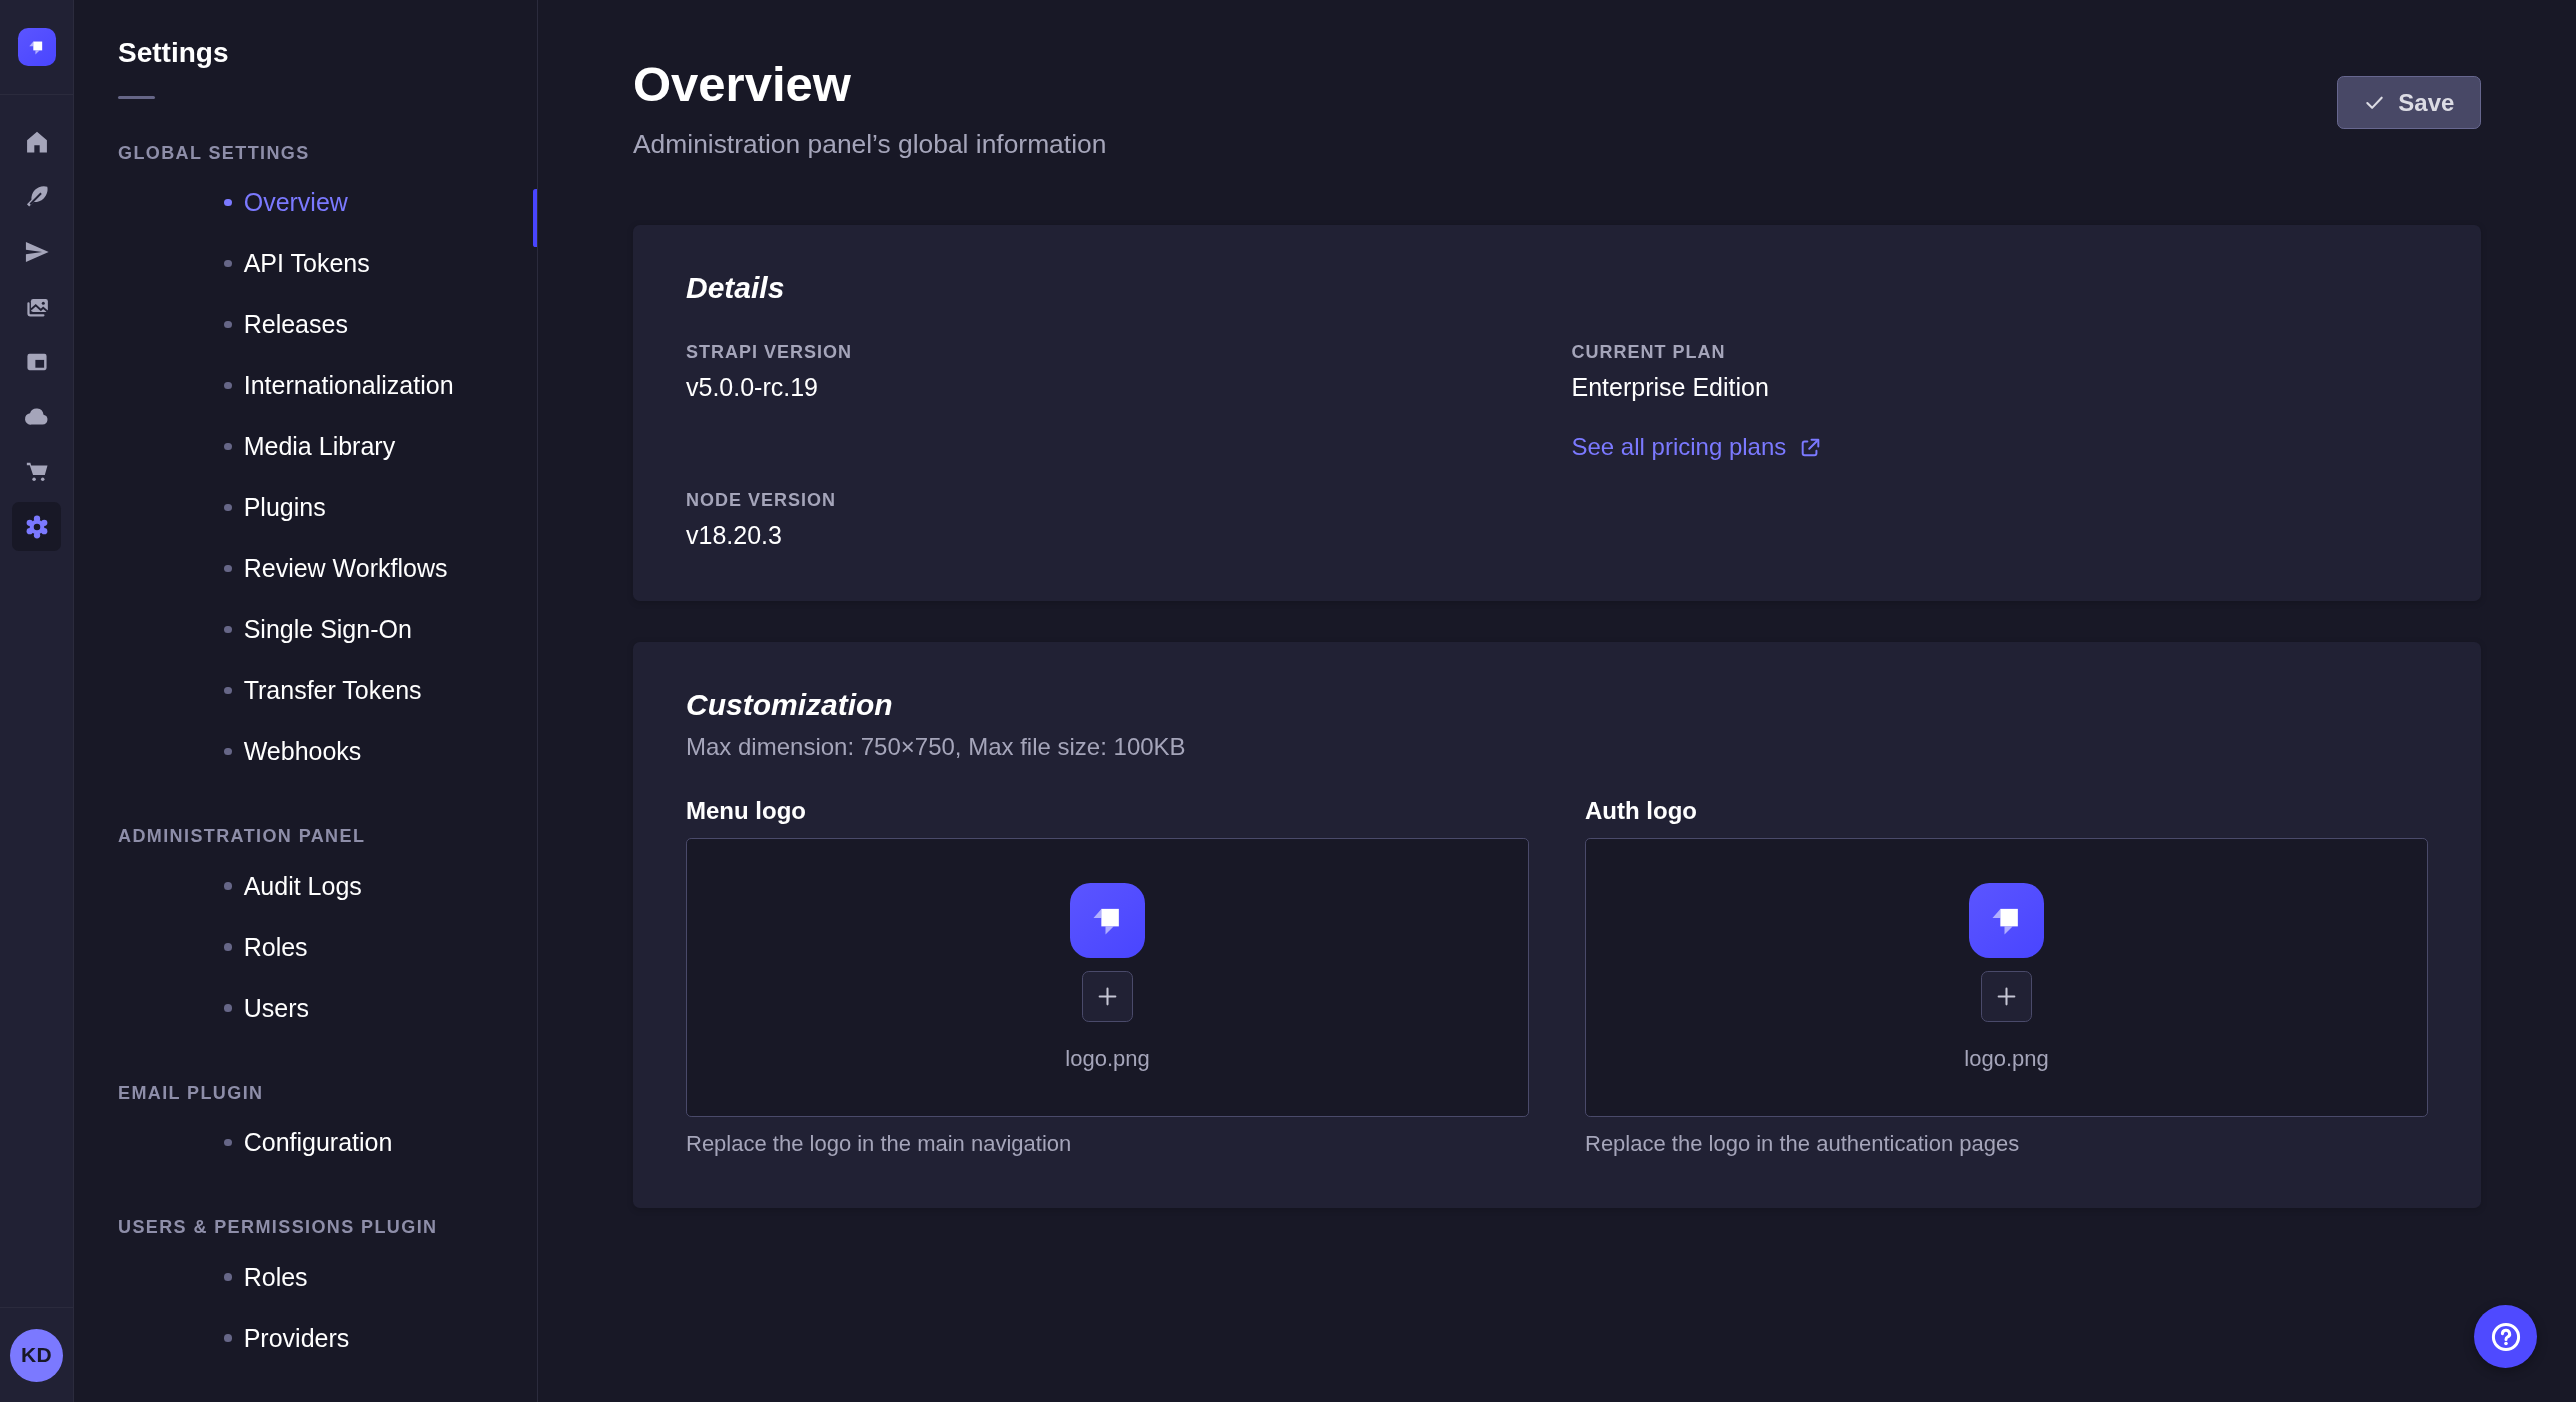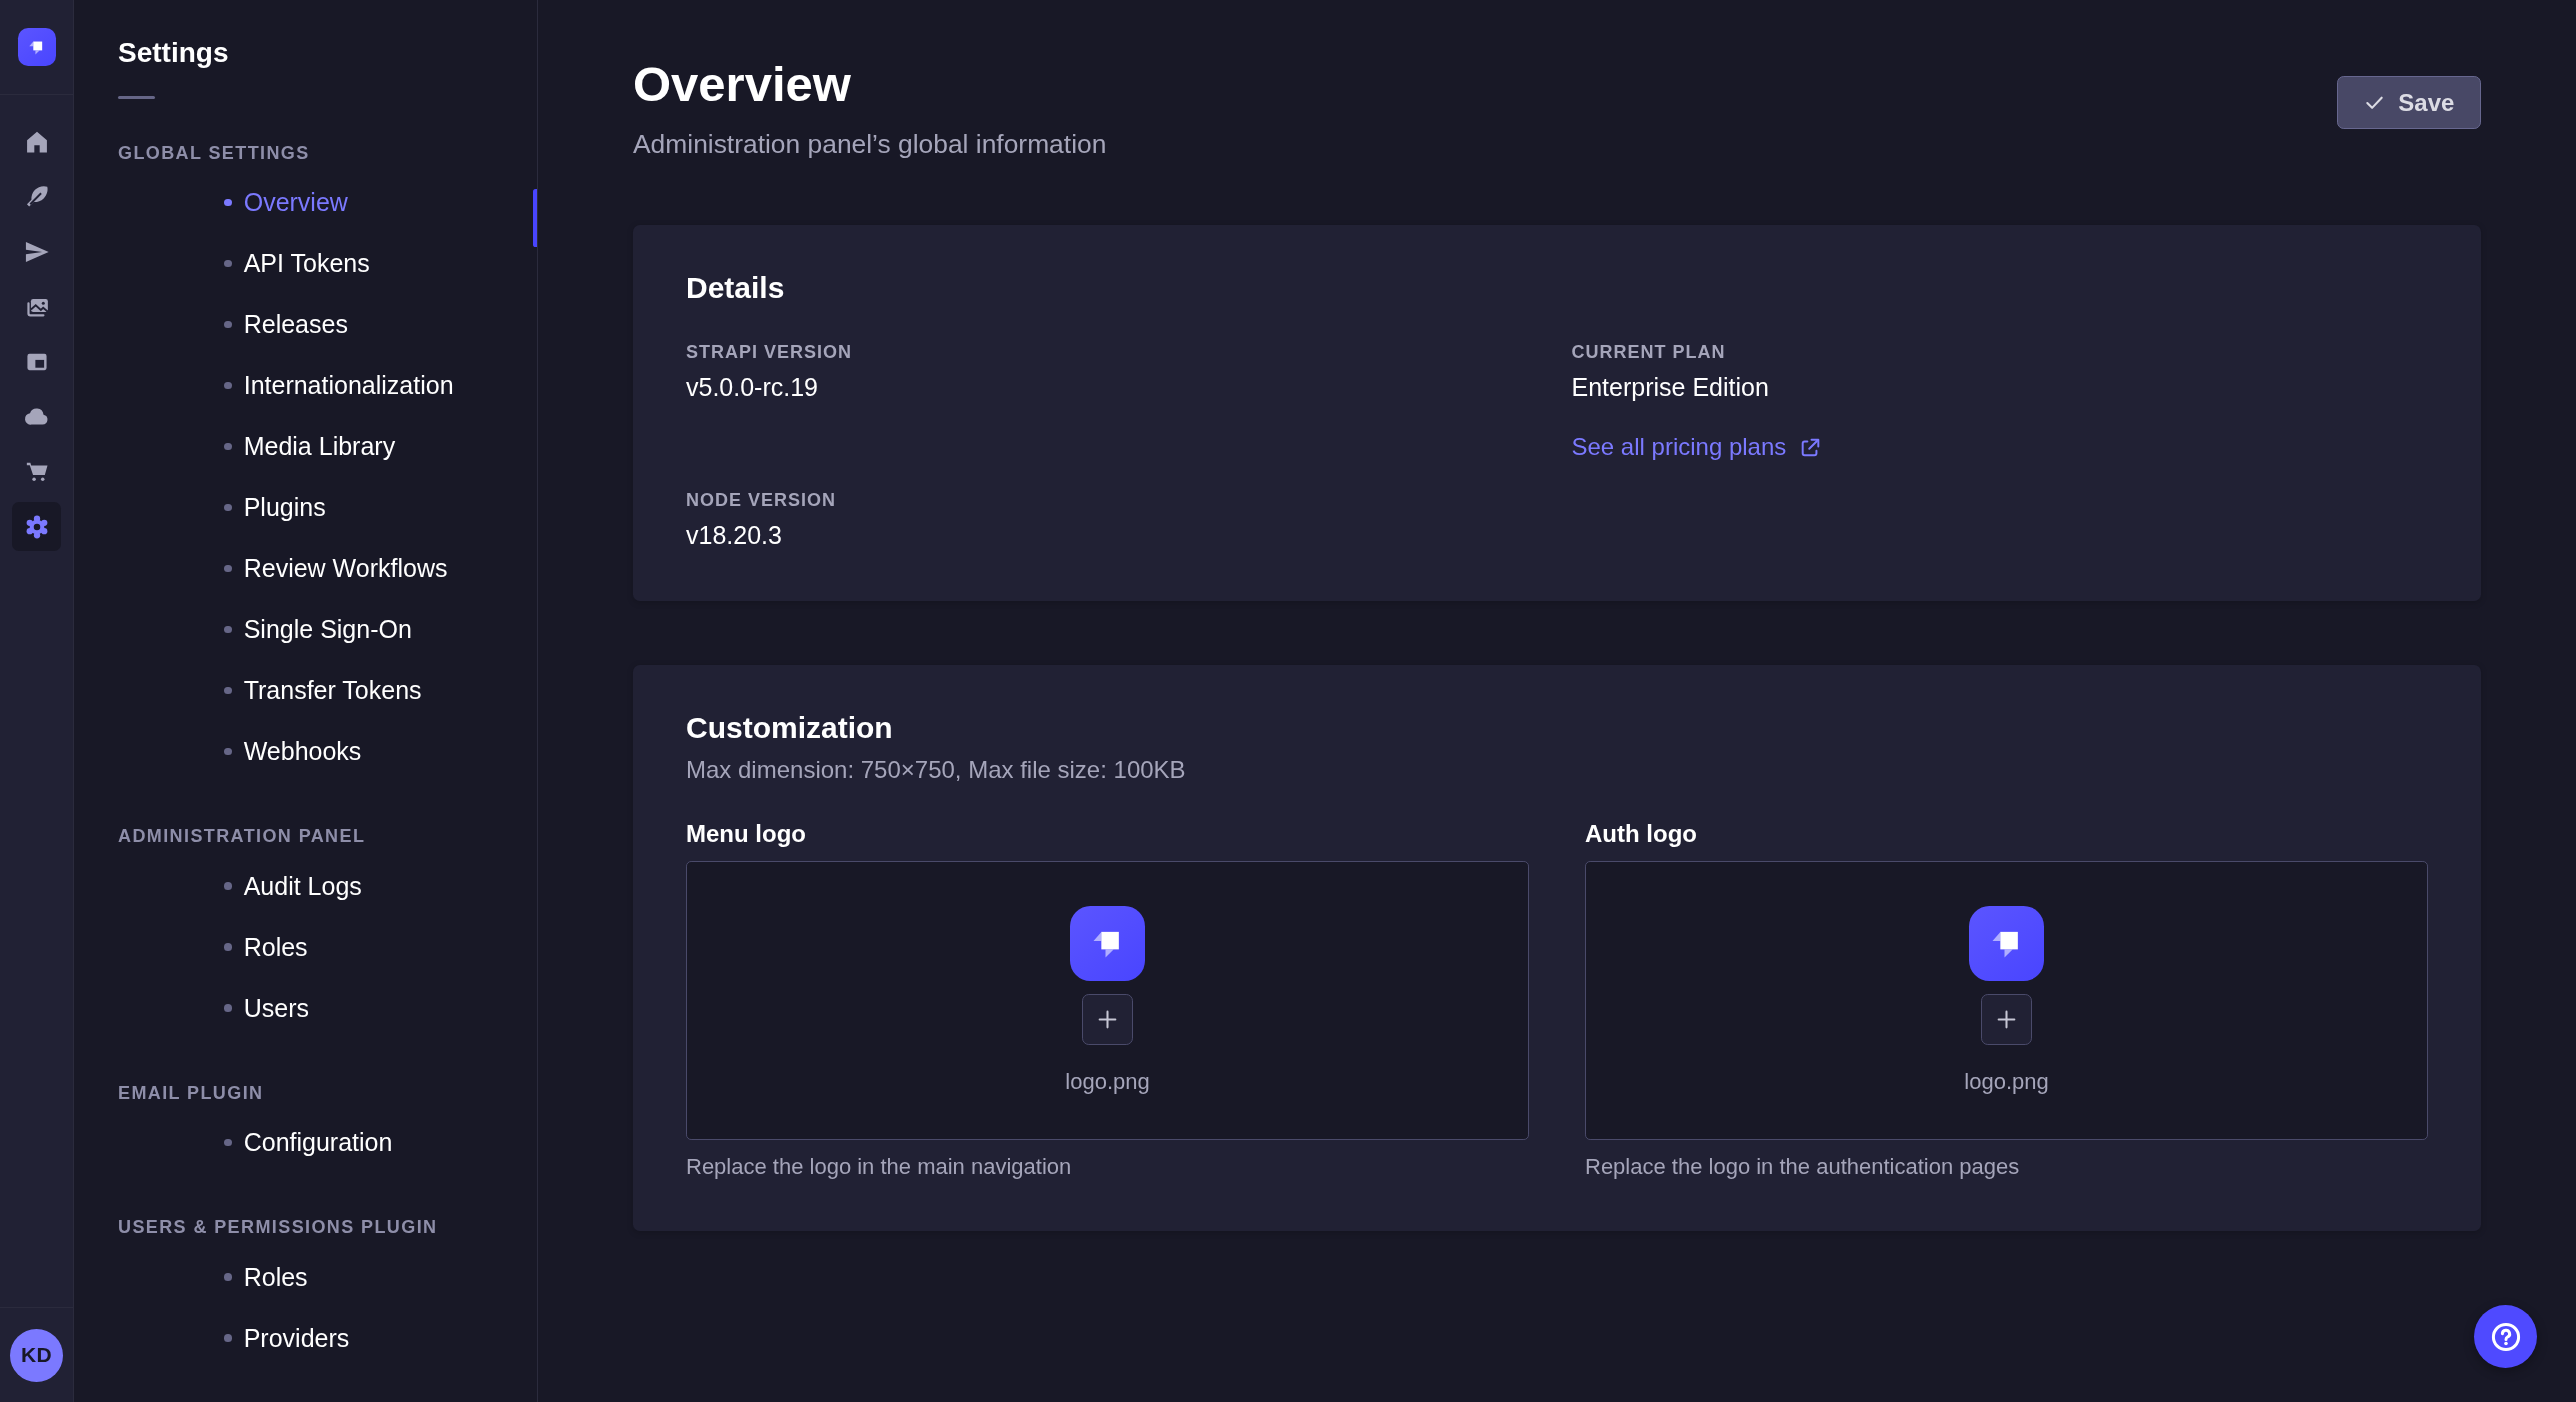--- a/index.html
+++ b/index.html
@@ -103,38 +103,38 @@
     cursor: pointer;
   }
   .save-btn svg { width: 23px; height: 23px; }
 
   .card {
     background: #212134; border-radius: 6.8px;
     box-shadow: 0 1.7px 6.8px rgba(0,0,0,.18);
     padding: 46px 53px 51px;
   }
   .card-details { margin-top: 65px; }
-  .card-heading { font-size: 30px; font-weight: 600; color: #ffffff; }
+  .card-heading { font-size: 30px; font-weight: 600; color: #ffffff; font-style: italic; }
 
   .details-grid {
     display: grid; grid-template-columns: 1fr 1fr;
     column-gap: 60px; row-gap: 36px; margin-top: 37px; gap: 29px;
   }
   .field-label {
     font-size: 18px; font-weight: 700; color: #a5a5ba; letter-spacing: 1px;
   }
   .field-value { font-size: 25px; color: #ffffff; margin-top: 10.2px; }
   .pricing-link {
     margin-top: 31px;
     display: inline-flex; align-items: center; gap: 12px;
     color: #7b79ff; font-size: 24px; text-decoration: none; cursor: pointer;
   }
   .pricing-link svg { width: 25px; height: 25px; }
 
-  .card-customization { margin-top: 64px; }
+  .card-customization { margin-top: 41px; }
   .card-subtext { font-size: 24px; color: #a5a5ba; margin-top: 10.2px; }
   .uploads { display: flex; gap: 56px; margin-top: 36px; }
   .upload { flex: 1; min-width: 0; }
   .upload-label { font-size: 24px; font-weight: 600; color: #ffffff; }
   .upload-box {
     margin-top: 13.6px; height: 279px;
     background: #181826;
     border: 0.9px solid #4a4a6a; border-radius: 5.1px;
     display: flex; flex-direction: column; align-items: center; justify-content: center;
     cursor: pointer;

